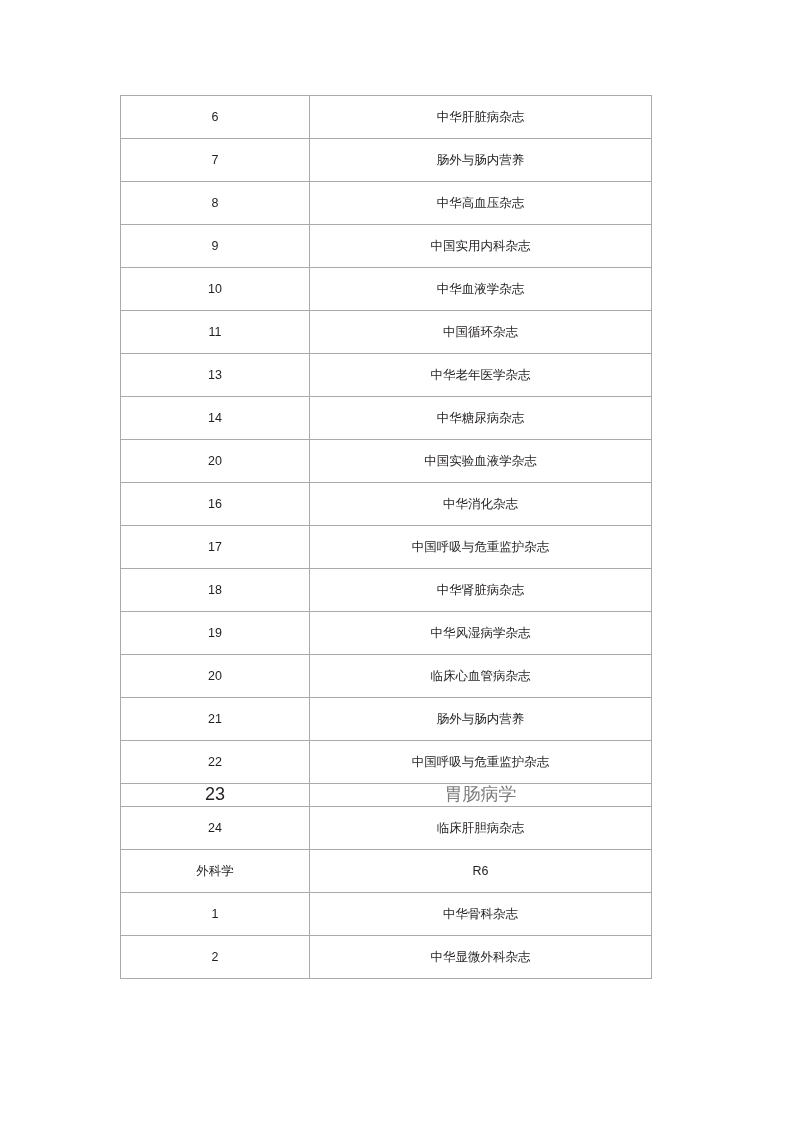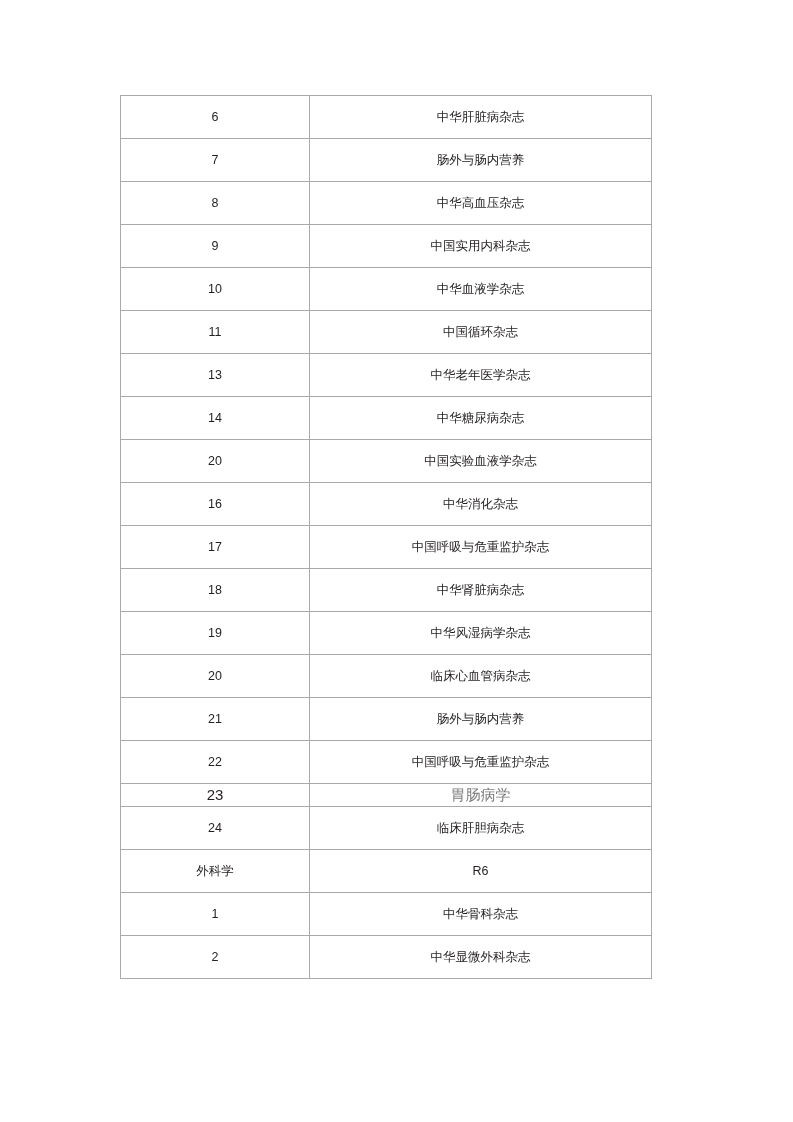--- a/index.html
+++ b/index.html
@@ -42,21 +42,21 @@
   td.col-index {
     width: 188px;
     height: 42px;
   }
   td.col-name {
     width: 341px;
     height: 42px;
   }
   tr.short-row td {
     height: 22px;
-    font-size: 15px;
+    font-size: 18px;
     color: #7c7c7c;
   }
   tr.short-row td.col-index {
     color: #231f20;
   }
 </style>
 </head>
 <body>
 
 <div class="page">

